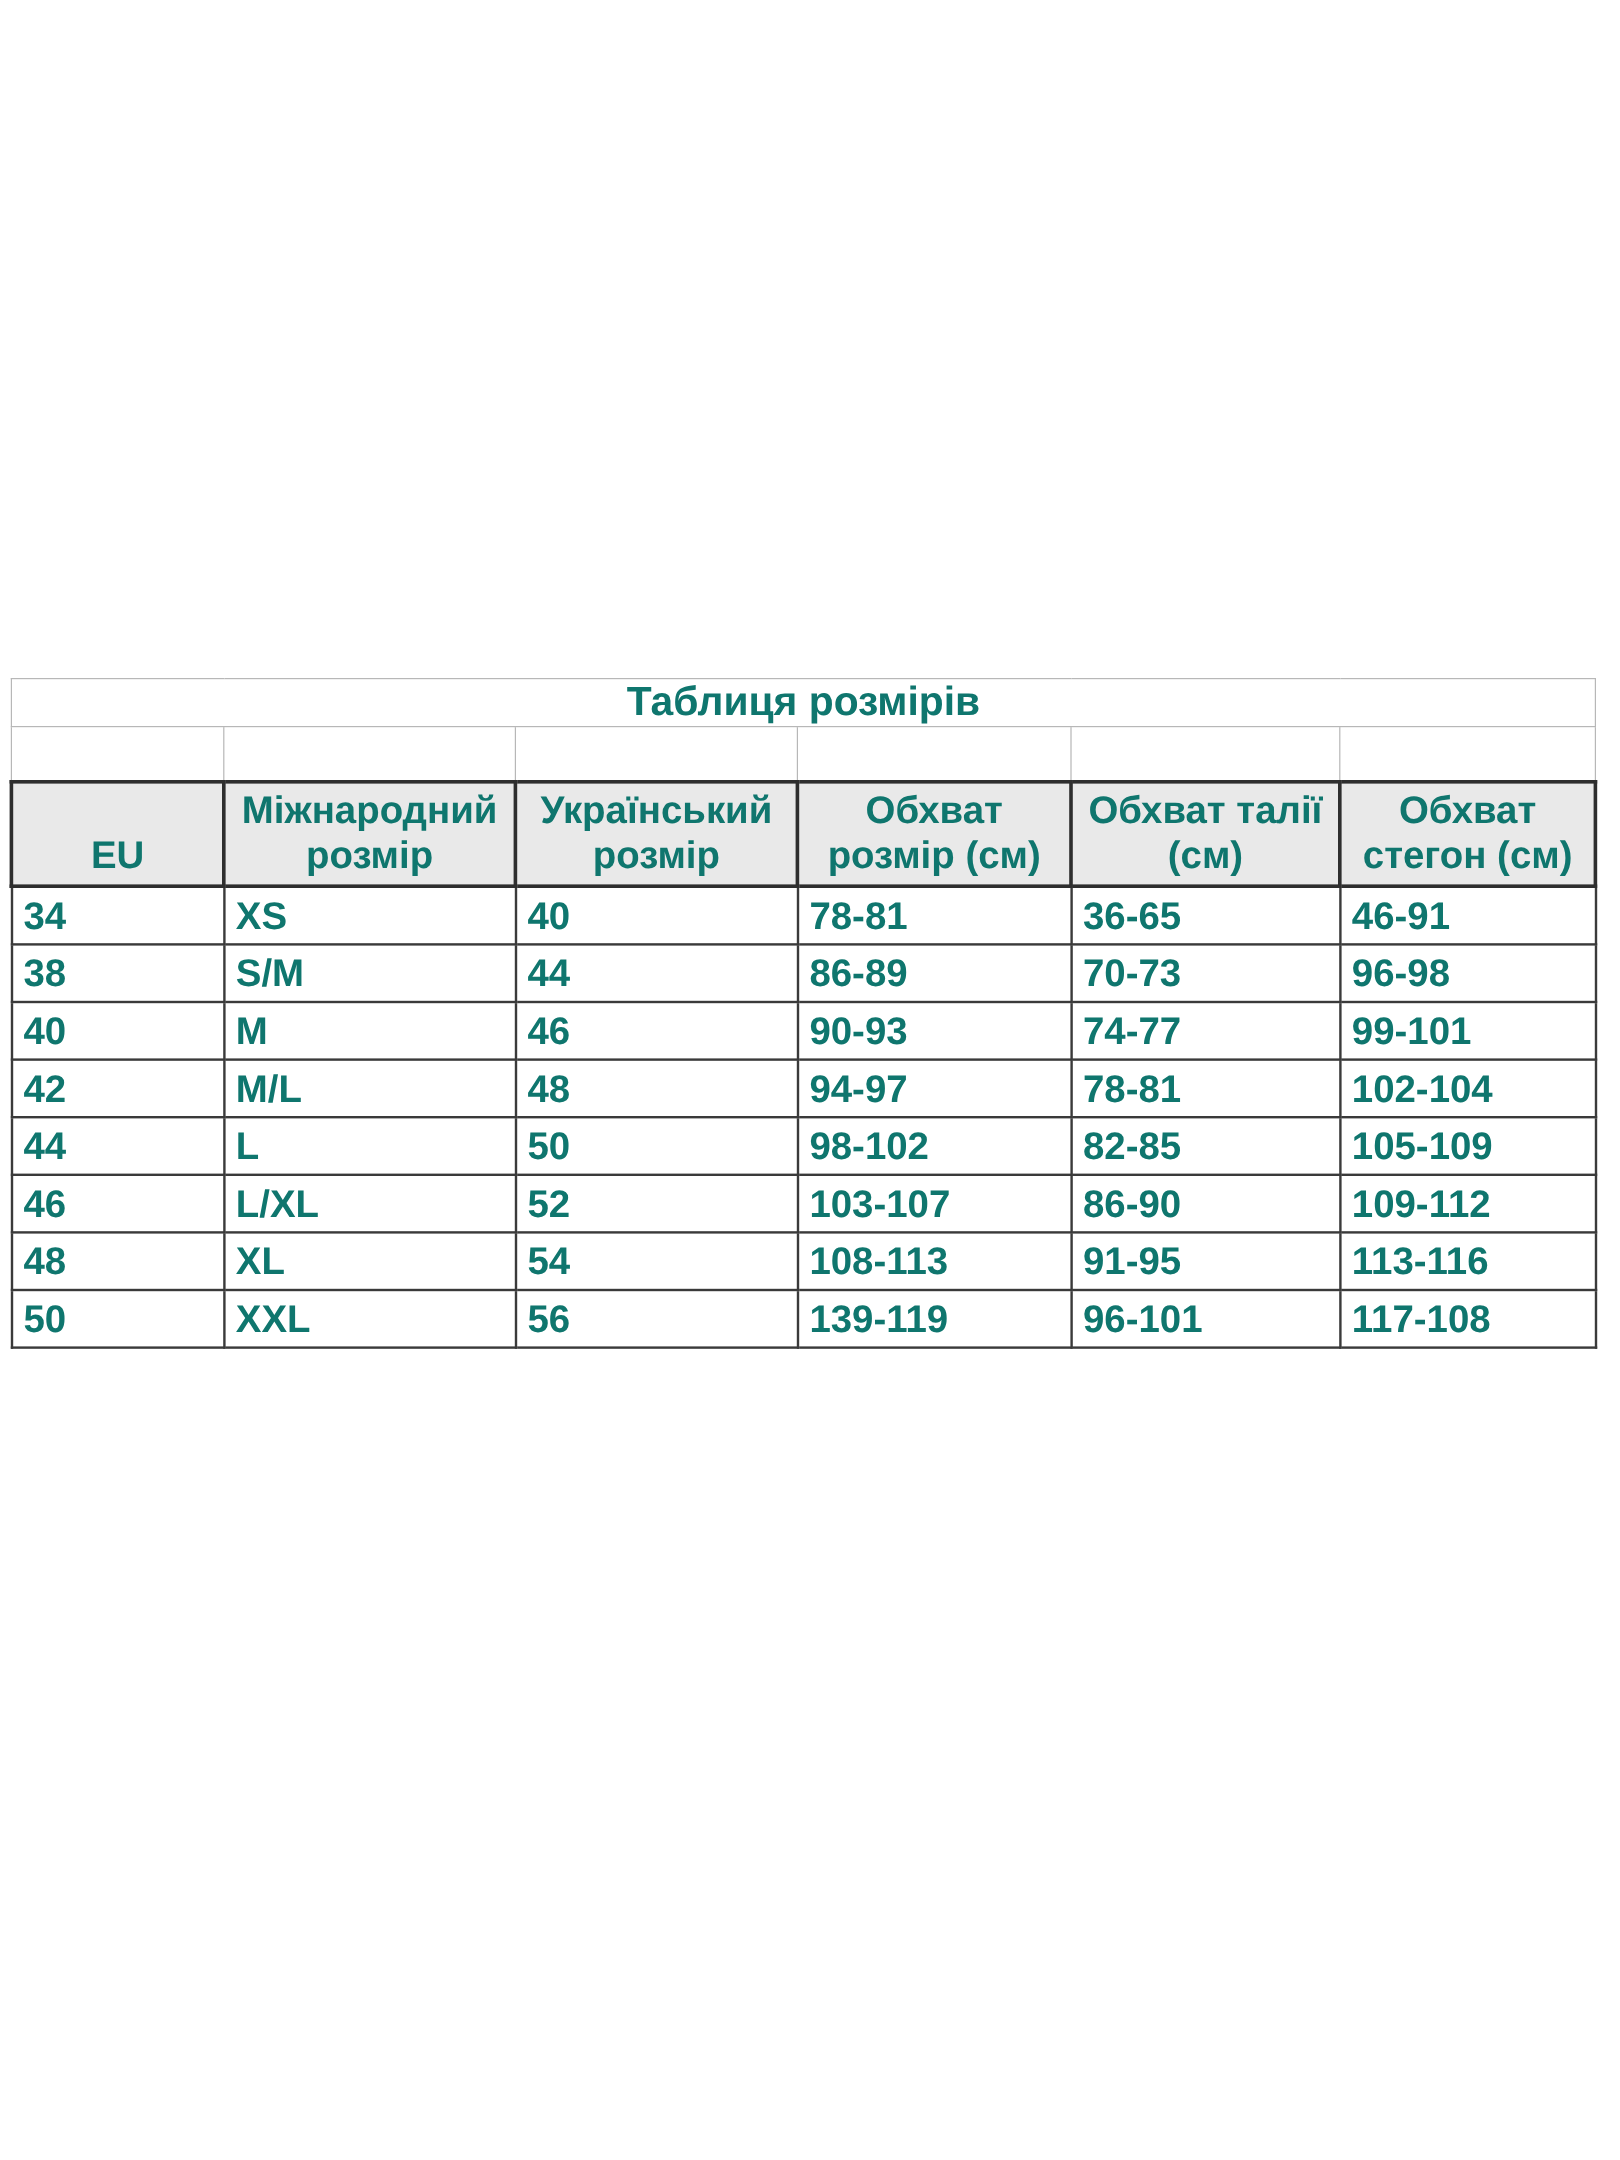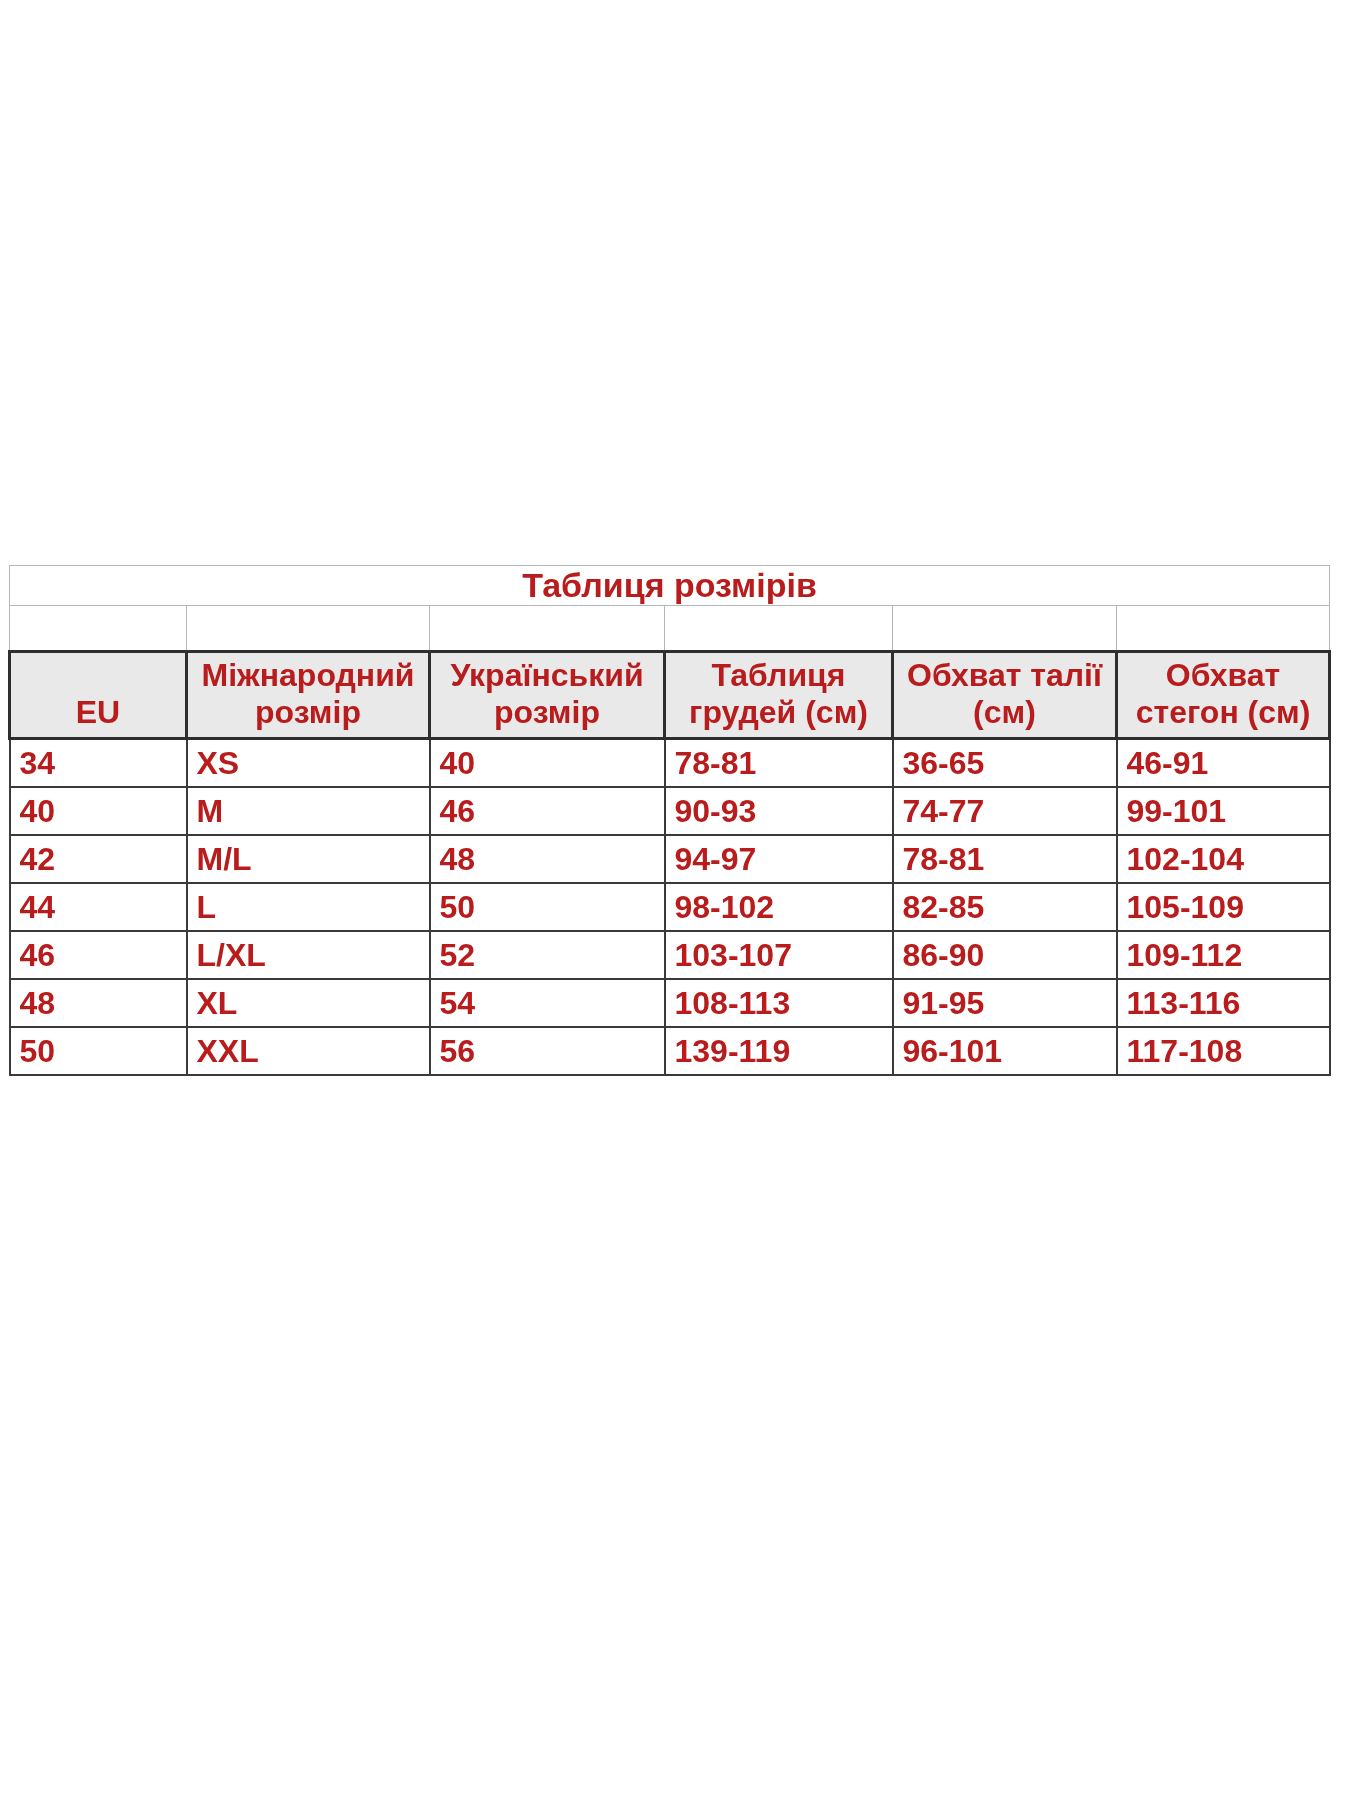--- a/index.html
+++ b/index.html
@@ -17,21 +17,21 @@
   }
   .sheet {
     position: absolute;
     left: 8px;
     top: 565px;
   }
   table.size-chart {
     border-collapse: collapse;
     table-layout: fixed;
     width: 1320px;
-    color: #b91c1c;
+    color: #0f766e;
   }
   
   tr.title-row td {
     height: 36px;
     border: 1px solid #b7b7b7;
     border-bottom: 1px solid #b7b7b7;
     text-align: center;
     vertical-align: middle;
     font-size: 34px;
     font-weight: bold;
@@ -92,34 +92,42 @@
         <td></td>
         <td></td>
         <td></td>
         <td></td>
         <td></td>
       </tr>
       <tr class="header-row">
         <th>EU</th>
         <th>Міжнародний розмір</th>
         <th>Український розмір</th>
-        <th>Таблиця грудей (см)</th>
+        <th>Обхват розмір (см)</th>
         <th>Обхват талії (см)</th>
         <th>Обхват стегон (см)</th>
       </tr>
     </thead>
     <tbody class="data-rows" data-rows="">
 
     <tr>
           <td>34</td>
           <td>XS</td>
           <td>40</td>
           <td>78-81</td>
           <td>36-65</td>
           <td>46-91</td>
+        </tr>
+        <tr>
+          <td>38</td>
+          <td>S/M</td>
+          <td>44</td>
+          <td>86-89</td>
+          <td>70-73</td>
+          <td>96-98</td>
         </tr>
         <tr>
           <td>40</td>
           <td>M</td>
           <td>46</td>
           <td>90-93</td>
           <td>74-77</td>
           <td>99-101</td>
         </tr>
         <tr>

